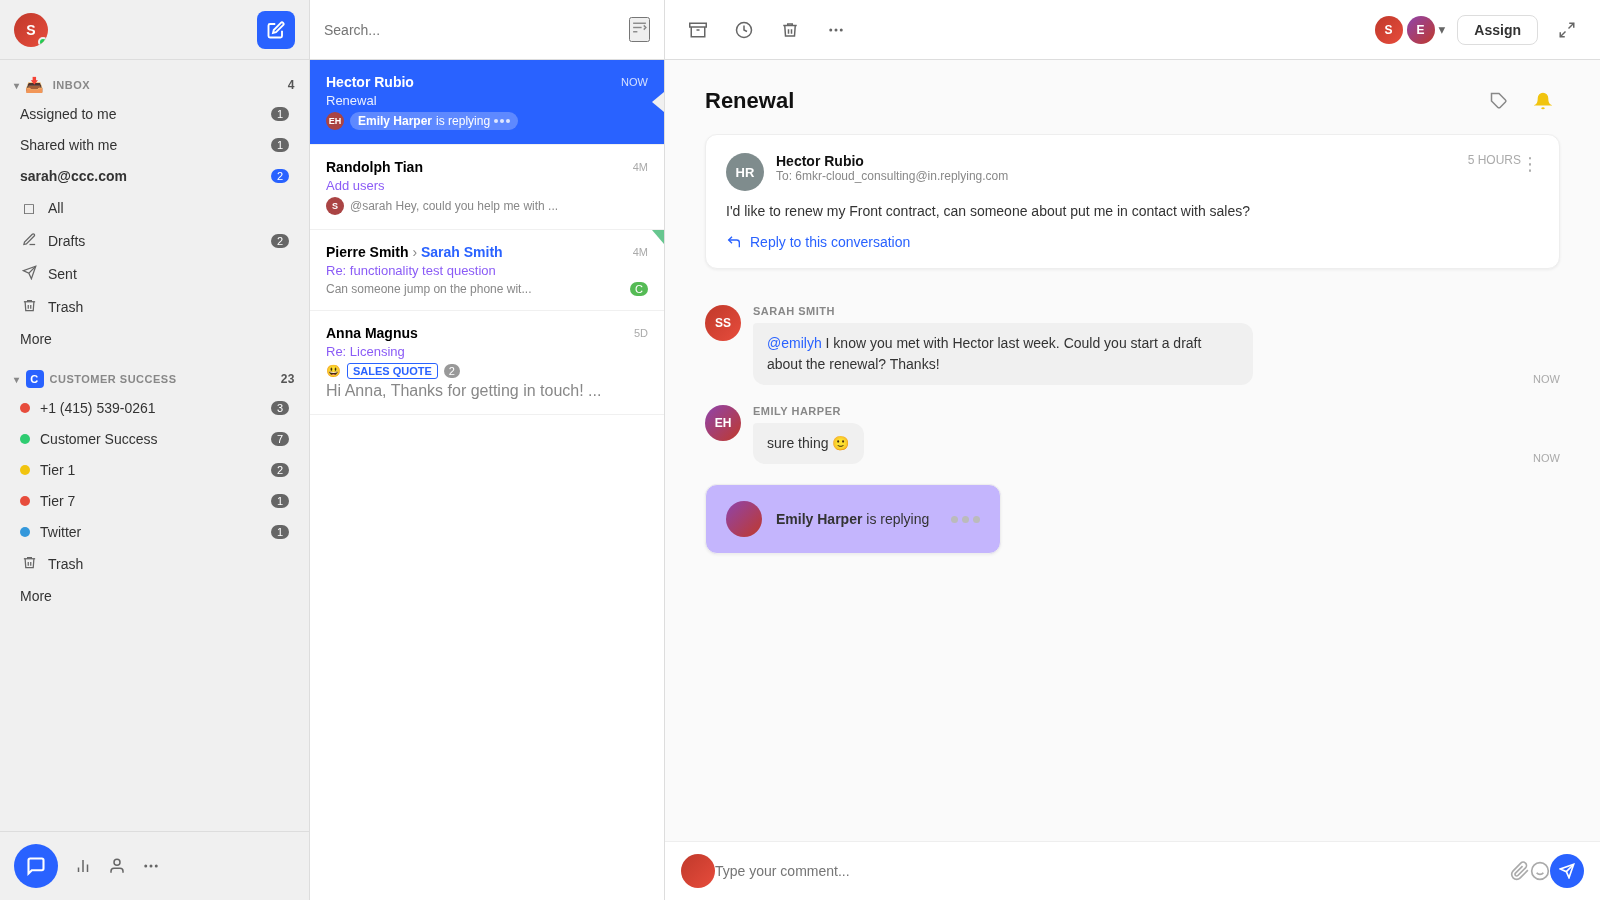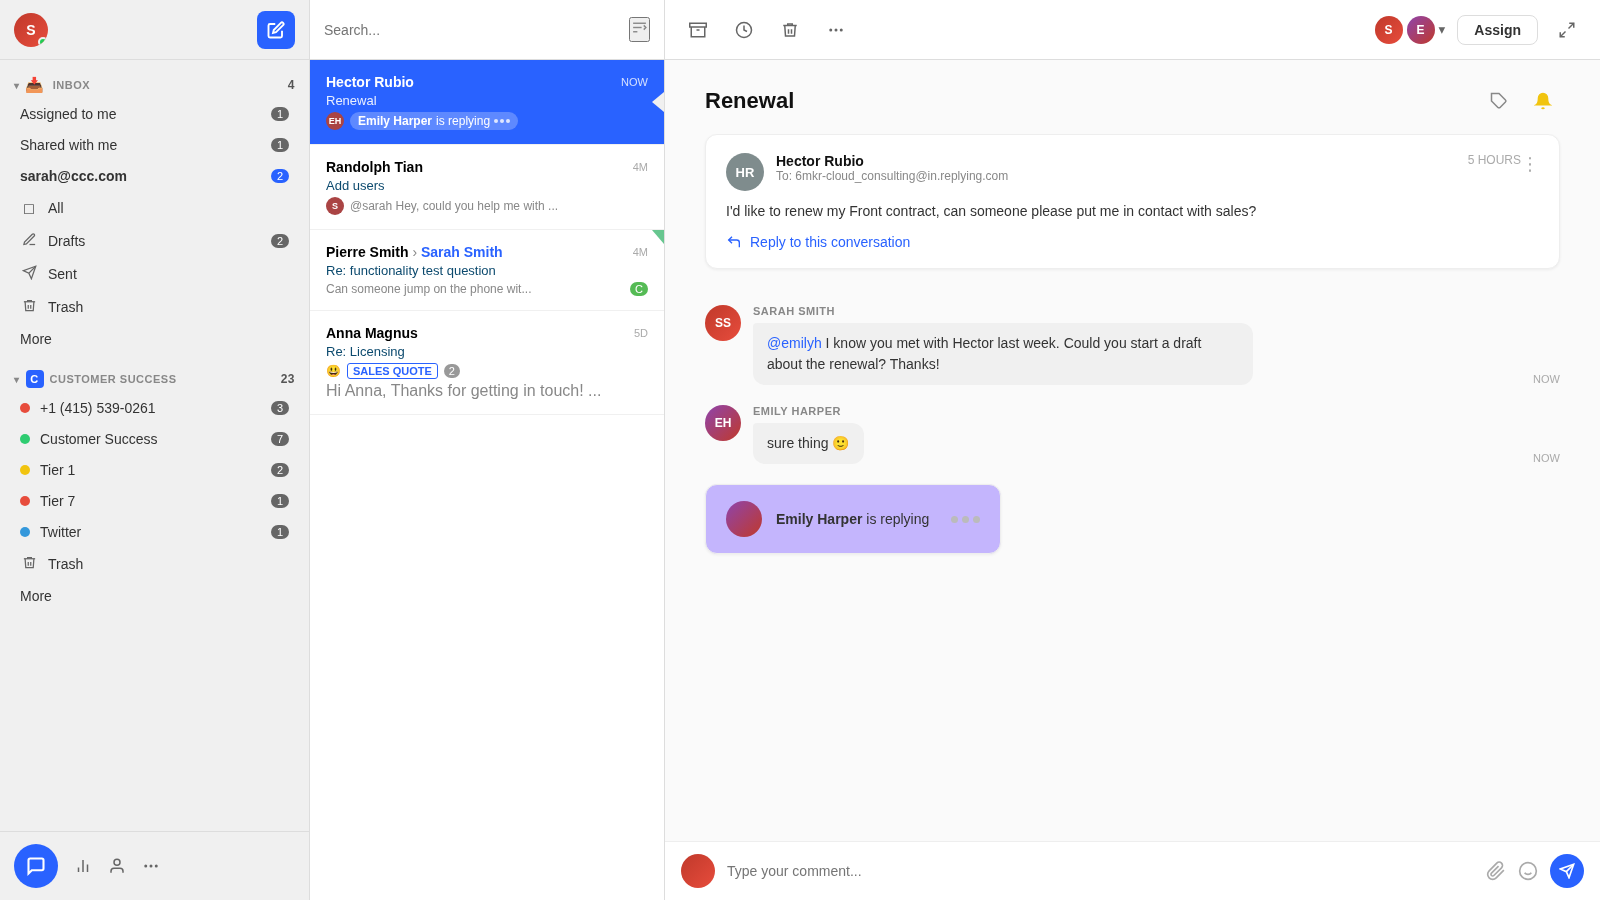--- a/index.html
+++ b/index.html
@@ -80,21 +80,21 @@
     .conv-items { flex: 1; overflow-y: auto; }
     .conv-item {
       padding: 14px 16px; border-bottom: 1px solid #f0f0f0; cursor: pointer; position: relative;
     }
     .conv-item.active { background: #2962ff; color: white; }
     .conv-item-top { display: flex; align-items: center; justify-content: space-between; margin-bottom: 3px; }
     .conv-item-name { font-size: 14px; font-weight: 600; }
     .conv-item.active .conv-item-name { color: white; }
     .conv-item-time { font-size: 11px; color: #aaa; }
     .conv-item.active .conv-item-time { color: rgba(255,255,255,0.8); }
-    .conv-item-subject { font-size: 13px; color: #0c4a6e; margin-bottom: 4px; }
+    .conv-item-subject { font-size: 13px; color: #8b5cf6; margin-bottom: 4px; }
     .conv-item.active .conv-item-subject { color: rgba(255,255,255,0.9); }
     .conv-item-preview { display: flex; align-items: center; gap: 6px; font-size: 12px; color: #888; }
     .conv-item.active .conv-item-preview { color: rgba(255,255,255,0.8); }
     .conv-item-preview .preview-avatar { width: 18px; height: 18px; border-radius: 50%; background: #a44; overflow: hidden; flex-shrink: 0; }
     .replying-badge {
       background: rgba(255,255,255,0.25); border-radius: 10px; padding: 2px 8px; font-size: 12px; color: white; display: flex; align-items: center; gap: 4px;
     }
     .typing-dots { display: flex; gap: 2px; }
     .typing-dots span { width: 4px; height: 4px; border-radius: 50%; background: rgba(255,255,255,0.8); }
     .tag-badge {
@@ -148,21 +148,21 @@
     .comment-bubble { background: #f0f0f0; border-radius: 12px; border-top-left-radius: 4px; padding: 10px 14px; font-size: 14px; color: #333; line-height: 1.5; display: inline-block; max-width: 500px; }
     .comment-bubble .mention { color: #2962ff; font-weight: 500; }
     .comment-time-right { margin-left: auto; font-size: 11px; color: #aaa; align-self: flex-end; }
     .replying-card {
       background: #c4b5fd; border-radius: 12px; padding: 16px 20px; display: flex; align-items: center; gap: 14px;
       box-shadow: 0 1px 3px rgba(0,0,0,0.06); border: 1px solid #eee; max-width: 500px;
     }
 
     
     .comment-input-area {
-      border-top: 1px solid #eee; padding: 12px 16px; background: white; display: flex; align-items: center; gap: 12px;
+      border-top: 1px solid #eee; padding: 12px 16px; background: white; display: flex; align-items: center; 
     }
     .comment-input-avatar { width: 34px; height: 34px; border-radius: 50%; background: #c44; overflow: hidden; flex-shrink: 0; }
     .comment-input { flex: 1; border: none; outline: none; font-size: 14px; color: #333; background: transparent; }
     .input-action-btn { background: none; border: none; cursor: pointer; color: #888; font-size: 18px; display: flex; align-items: center; }
     .send-btn { width: 34px; height: 34px; border-radius: 50%; background: #2962ff; border: none; cursor: pointer; color: white; font-size: 16px; display: flex; align-items: center; justify-content: center; }
 
     
     .sarah-avatar { background: linear-gradient(135deg, #c0392b, #e74c3c); }
     .emily-avatar { background: linear-gradient(135deg, #8e44ad, #c0392b); }
     .hector-avatar { background: #7f8c8d; }
@@ -478,21 +478,21 @@
           <div class="msg-avatar hector-avatar">
             <span>HR</span>
           </div>
           <div class="msg-sender-info">
             <div class="msg-sender-name">Hector Rubio</div>
             <div class="msg-to">To: 6mkr-cloud_consulting@in.replying.com</div>
           </div>
           <span class="msg-time">5 HOURS</span>
           <button class="msg-more-btn">⋮</button>
         </div>
-        <div class="message-body">I'd like to renew my Front contract, can someone please put me in contact with sales?</div>
+        <div class="message-body">I'd like to renew my Front contract, can someone about put me in contact with sales?</div>
         <div class="reply-link">
           <svg width="16" height="16" viewBox="0 0 24 24" fill="none" stroke="#2962ff" stroke-width="2">
               <polyline points="9 14 4 9 9 4"></polyline>
               <path d="M20 20v-7a4 4 0 00-4-4H4"></path>
             </svg>
           <span>Reply to this conversation</span>
         </div>
       </div>
     </div>
 

